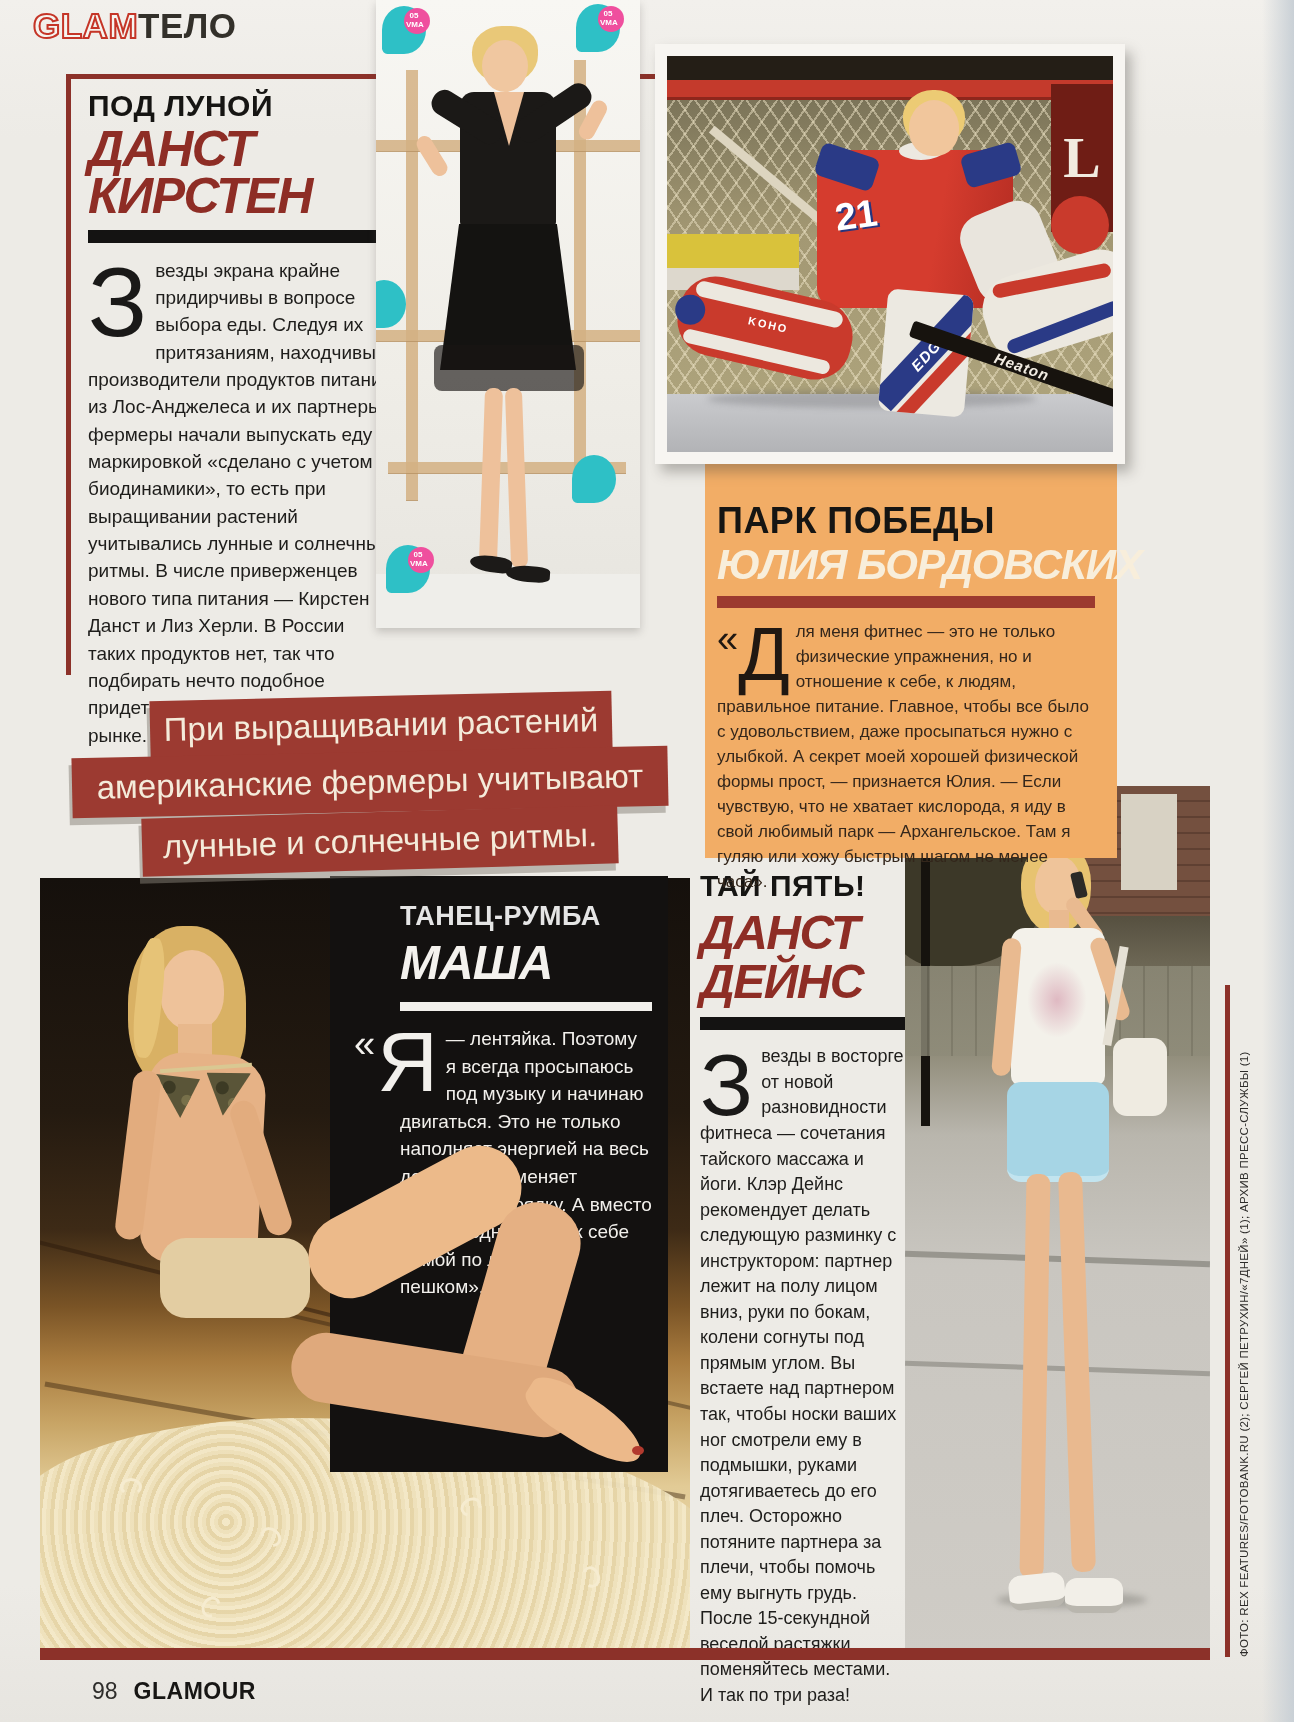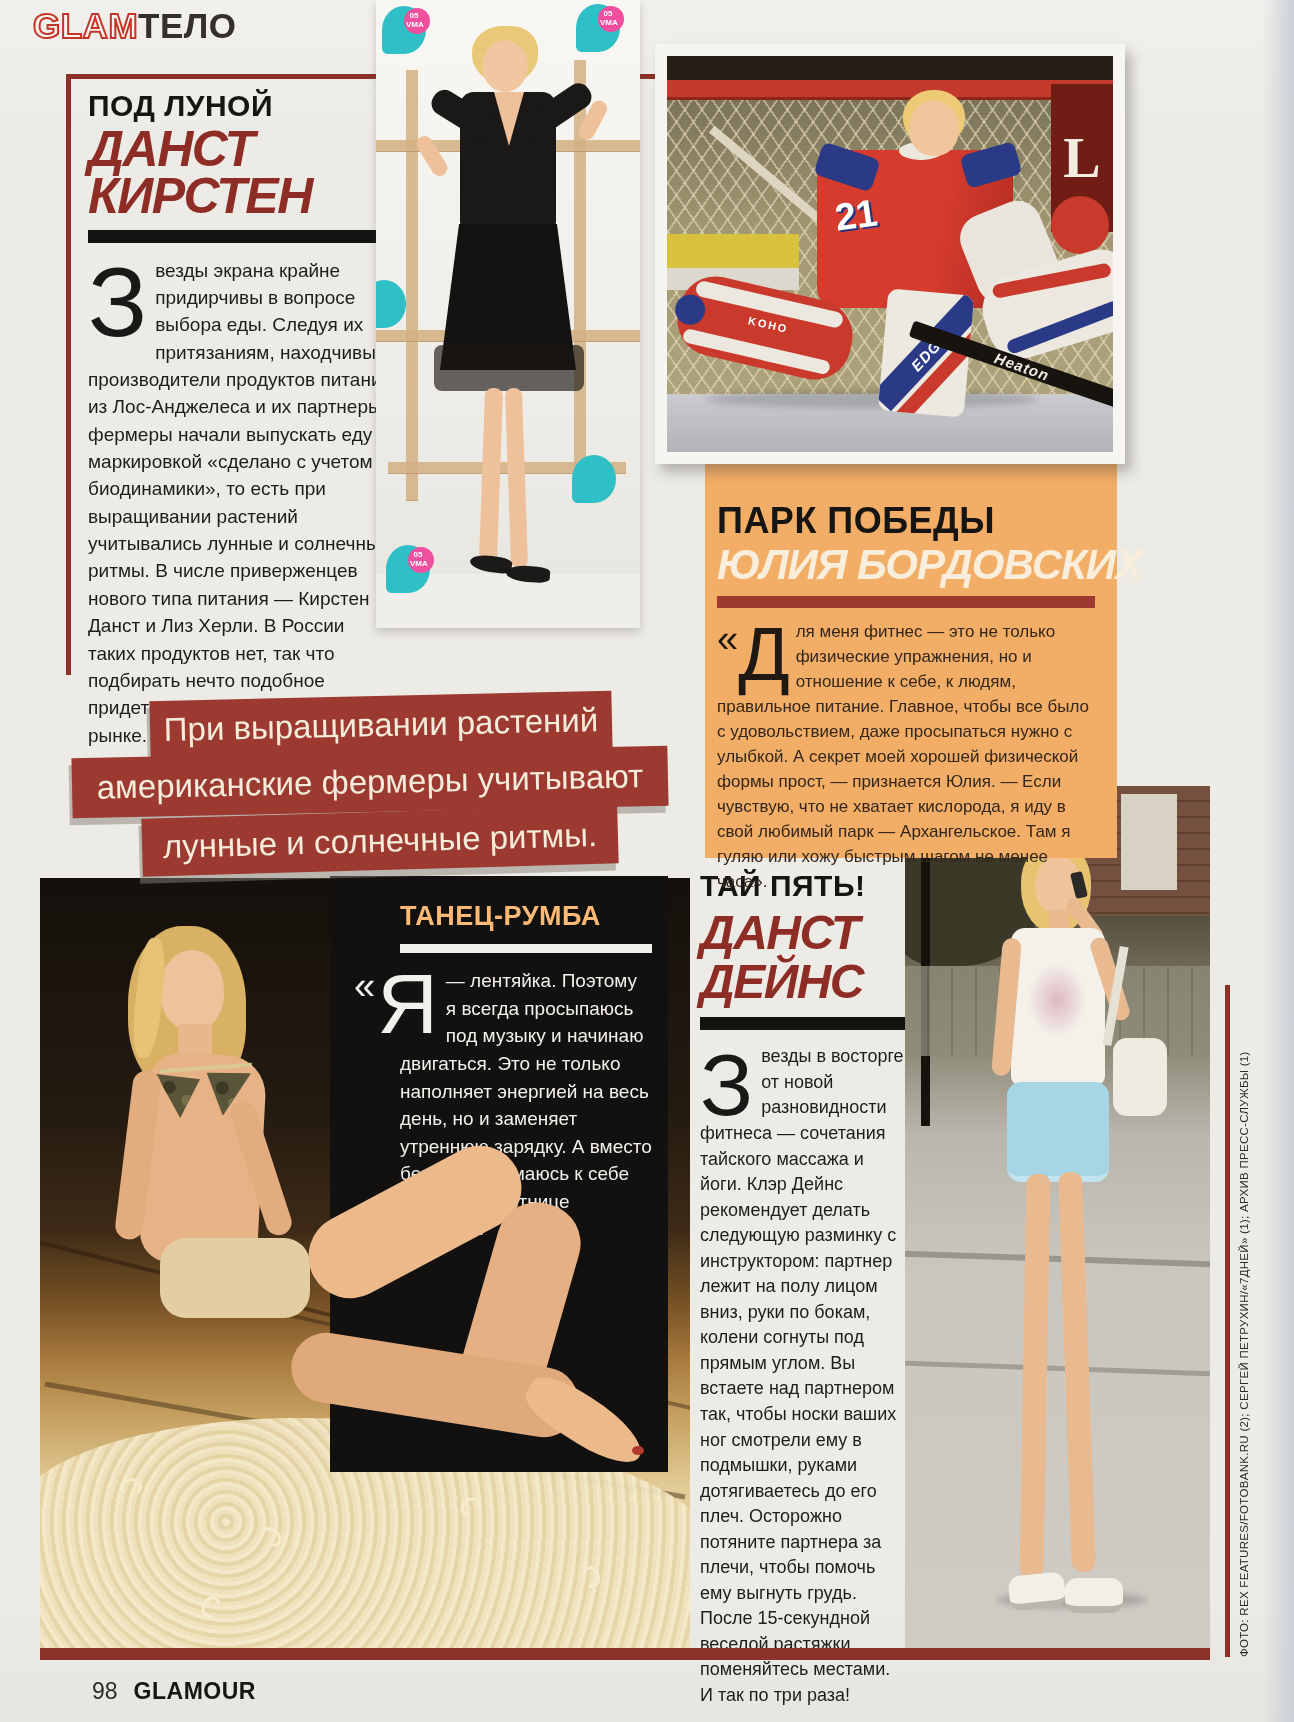--- a/index.html
+++ b/index.html
@@ -55,21 +55,21 @@
   .pq1{left:150px;top:696px;width:462px;height:57px;transform:rotate(-1.3deg);}
   .pq2{left:72px;top:752px;width:596px;height:60px;transform:rotate(-1.2deg);}
   .pq3{left:142px;top:812px;width:476px;height:58px;transform:rotate(-1.6deg);}
   
   .masha-photo{left:40px;top:878px;width:650px;height:780px;z-index:2;
      background:linear-gradient(180deg,#15100c 0%,#241a10 30%,#3d2a16 45%,#7a5426 55%,#a97c3f 62%,#c8a566 70%,#e2cb96 78%,#edDFb9 100%);}
   .shavings{left:-30px;bottom:-20px;width:720px;height:260px;border-radius:40% 60% 0 0;opacity:.95;
      background:repeating-radial-gradient(circle at 30% 40%, #f4e9c9 0 4px, #e6d5a8 4px 8px, #efe2bd 8px 12px);}
   .curl{width:16px;height:12px;border:3px solid #f6ecd0;border-bottom-color:transparent;border-radius:50%;}
   .black-box{left:330px;top:876px;width:338px;height:596px;background:#131110;z-index:4;padding:26px 16px 0 70px;box-sizing:border-box;}
-  .black-box .kicker{color:#fdba74;font-size:27px;}
+  .black-box .kicker{color:#e5e5e5;font-size:27px;}
   .t-masha{font-size:48px;font-style:italic;font-weight:700;color:#f4f2ee;letter-spacing:-1px;line-height:1.04;margin-top:8px;}
   .white-rule{height:9px;background:#f2f0ec;width:100%;margin-top:14px;}
   .masha-quote{margin-top:14px;font-size:19px;line-height:1.45;color:#f2f0ec;}
   .masha-quote .dcwrap{margin-left:-46px;}
   .masha-quote .oq{color:#f2f0ec;}
   .dc-m{font-size:84px;line-height:0.8;color:#f2f0ec;display:inline-block;margin:4px 8px 0 2px;}
   .masha-legs{left:280px;top:1140px;width:410px;height:420px;z-index:5;}
   
   .art-claire{left:700px;top:870px;width:206px;}
   .t-claire{font-size:48px;line-height:1.04;margin-top:6px;}
@@ -236,20 +236,21 @@
     <div class="a" style="left:116px;top:196px;width:44px;height:44px;background:radial-gradient(circle at 30% 30%, #3c3a24 6px, transparent 7px),radial-gradient(circle at 70% 60%, #77704a 5px, transparent 6px),#5a5538;clip-path:polygon(0 0,100% 12%,55% 100%);"></div>
     <div class="a" style="left:164px;top:192px;width:44px;height:46px;background:radial-gradient(circle at 40% 40%, #3c3a24 6px, transparent 7px),radial-gradient(circle at 70% 70%, #77704a 5px, transparent 6px),#5a5538;clip-path:polygon(0 12%,100% 0,50% 100%);transform:rotate(8deg);"></div>
     <div class="a" style="left:84px;top:192px;width:28px;height:170px;background:#e2ac7e;border-radius:14px;transform:rotate(7deg);"></div>
     <div class="a" style="left:208px;top:220px;width:26px;height:140px;background:#e2ac7e;border-radius:14px;transform:rotate(-18deg);"></div>
     <div class="a" style="left:120px;top:360px;width:150px;height:80px;background:#e3cda2;border-radius:26px;"></div>
   </div>
 
   <section class="a black-box">
     <div class="kicker">ТАНЕЦ-РУМБА</div>
     <div class="t-masha">
+      <div>МАША</div>
     </div>
     <div class="white-rule"></div>
     <div class="masha-quote">
       <span class="dcwrap"><span class="oq">«</span><span class="dc-m">Я</span></span><span>— лентяйка. Поэтому я всегда просыпаюсь под музыку и начинаю двигаться. Это не только наполняет энергией на весь день, но и заменяет утреннюю зарядку. А вместо бега я поднимаюсь к себе домой по лестнице пешком».</span>
     </div>
   </section>
 
   <div class="a masha-legs">
     <div class="a" style="left:20px;top:40px;width:230px;height:84px;background:#ecba8a;border-radius:44px;transform:rotate(-28deg);"></div>
     <div class="a" style="left:196px;top:60px;width:84px;height:230px;background:#e5b083;border-radius:40px;transform:rotate(16deg);"></div>

